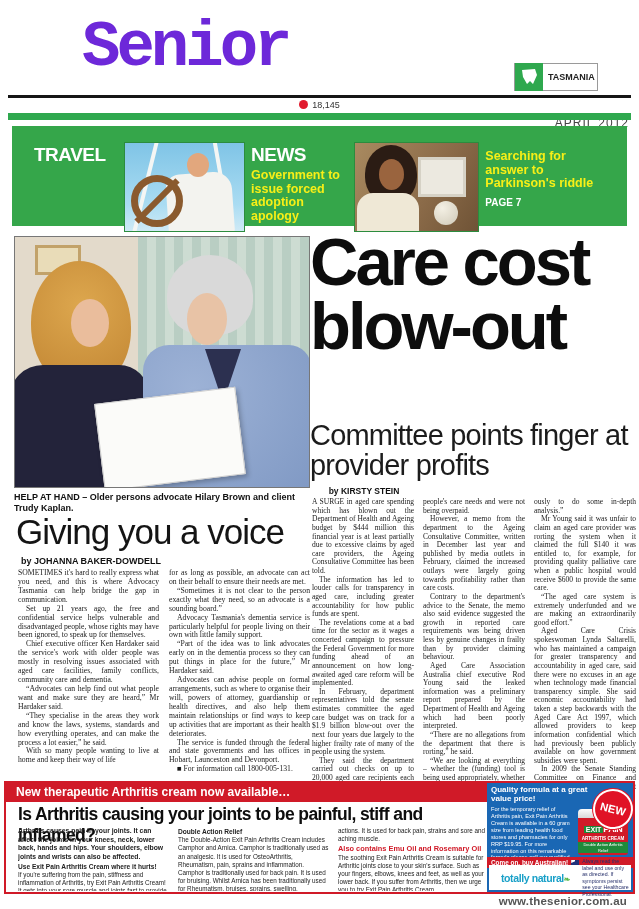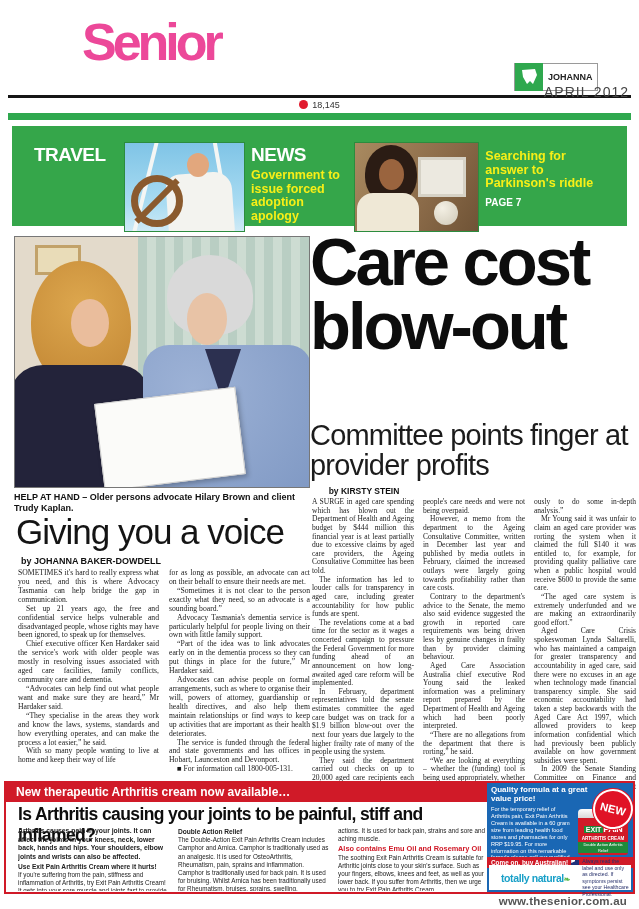--- a/index.html
+++ b/index.html
@@ -3,28 +3,28 @@
 <meta charset="utf-8">
 <style>
   * { margin:0; padding:0; box-sizing:border-box; }
   html,body { background:#888; }
   .page { position:relative; width:639px; height:909px; background:#fff; margin:0 auto;
           font-family:"Liberation Sans", sans-serif; overflow:hidden; }
 
   
   .mast-title { position:absolute; left:82px; top:12px; height:86px; display:flex; align-items:baseline; }
   .mast-the { font-family:"DejaVu Serif", serif; font-style:italic; font-size:70px; font-weight:600; color:#161616; letter-spacing:-2px; }
-  .mast-senior { font-family:Liberation Sans, sans-serif; font-size:52px; font-weight:800; color:#ec4899; letter-spacing:-4px; }
+  .mast-senior { font-family:Liberation Mono, monospace; font-size:64px; font-weight:800; color:#6d28d9; letter-spacing:-4px; }
   .tas-badge { position:absolute; top:63px; right:41px; width:84px; height:28px; background:#fff; border:1px solid #9a9a9a; display:flex; align-items:center; }
   .tas-sq { width:28px; height:28px; background:#2fa84e; display:flex; align-items:center; justify-content:center; flex:0 0 28px; }
   .tas-label { font-size:9px; font-weight:800; color:#222; letter-spacing:0; margin-left:5px; }
   .mast-rule { position:absolute; top:95px; left:8px; right:8px; height:3px; background:#151515; }
   .circ-row { position:absolute; top:100px; left:0; width:100%; text-align:center; font-size:9px; color:#333; }
   .cab-dot { display:inline-block; width:9px; height:9px; background:#e11b2e; border-radius:50%; vertical-align:-1px; margin-right:4px; }
-  .issue-date { position:absolute; top:84px; right:10px; font-size:14px; color:#444; letter-spacing:1px; }
+  .issue-date { position:absolute; top:116px; right:10px; font-size:12px; color:#444; letter-spacing:1px; }
   .green-bar { position:absolute; top:113px; left:8px; right:8px; height:7px; background:#2fa84e; }
 
   
   .promo { position:absolute; top:126px; left:12px; width:615px; height:100px; background:#35a64a; display:flex; padding:16px; }
   .promo-text { padding:3px 6px 0 6px; }
   .promo-sec { font-size:19px; font-weight:800; color:#fff; letter-spacing:-0.5px; line-height:1; }
   .promo-teaser { font-size:12.5px; font-weight:700; color:#f8ef17; line-height:1.08; margin-top:5px; }
   .promo-page { font-size:10px; font-weight:700; color:#fff; margin-top:6px; }
   .pt-travel { width:100px; }  .pt-news { width:113px; }  .pt-ourtimes { width:137px; }
   .promo-photo { height:90px; position:relative; overflow:hidden; border:1px solid #2c8c3e; }
@@ -114,21 +114,21 @@
 
   <div class="mast-title">
       <span class="mast-senior">Senior</span>
   </div>
   <div class="tas-badge">
     <span class="tas-sq">
       <svg width="20" height="20" viewBox="0 0 20 20">
           <path d="M3 3 L16 2 L18 8 L14 17 L11 14 L8 17 L4 10 Z" fill="#fff"></path>
         </svg>
     </span>
-    <span class="tas-label">JOHANNA</span>
+    <span class="tas-label">TASMANIA</span>
   </div>
   <div class="mast-rule"></div>
   <div class="circ-row">
     <span class="cab-dot"></span><span>18,145</span>
   </div>
   <div class="issue-date">APRIL 2012</div>
   <div class="green-bar"></div>
 
   <div class="promo">
     <div class="promo-text pt-travel">

